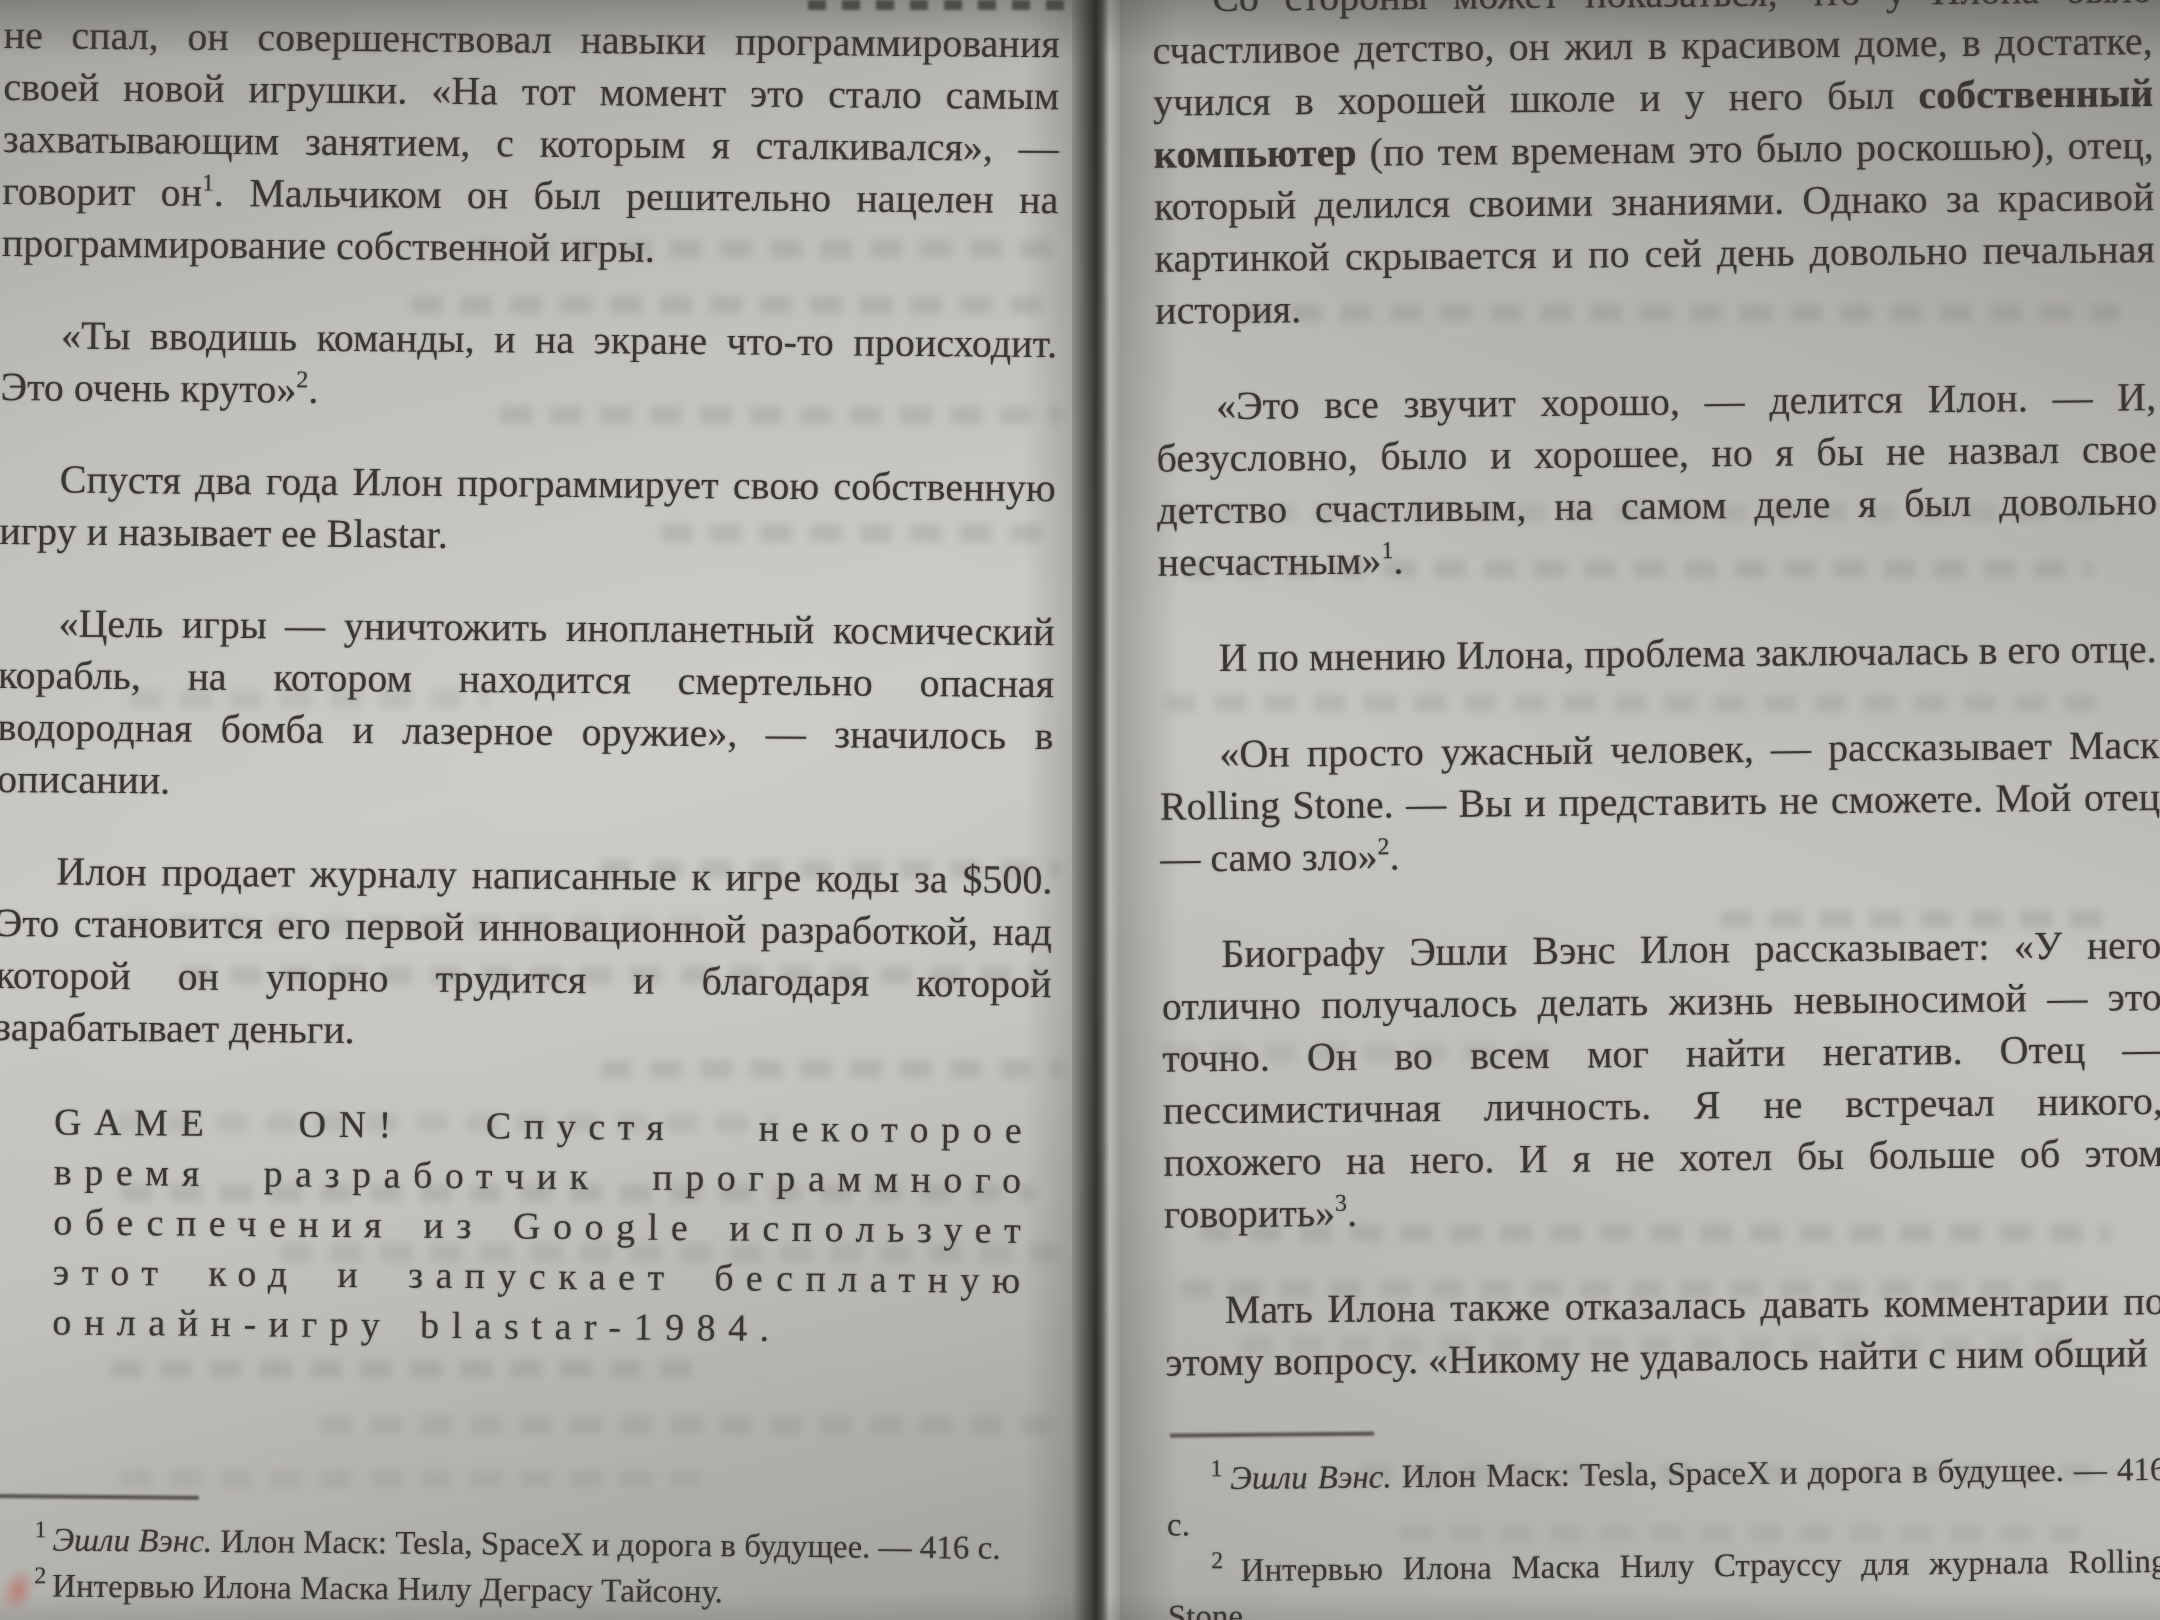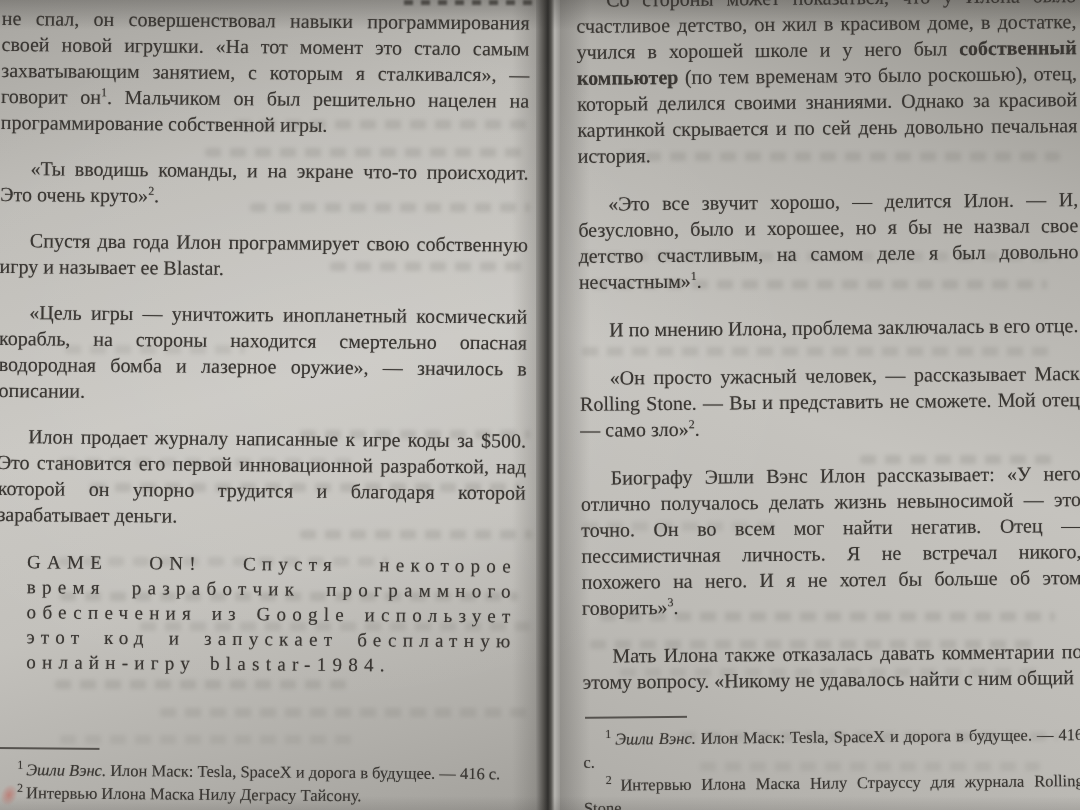--- a/index.html
+++ b/index.html
@@ -73,21 +73,21 @@
     <div class="ghost" style="left:160px;top:708px;width:368px;opacity:.28;"></div>
     <div class="ghost" style="left:60px;top:735px;width:300px;opacity:.22;"></div>
     <div class="topfrag"></div>
     <div class="redmark"></div>
 
     <div class="textwrap">
       <div id="leftParas">
           <p class="para noindent"><span>не спал, он совершенствовал навыки программирования своей новой игрушки. «На тот момент это стало самым захватывающим занятием, с которым я сталкивался», — говорит он</span><sup>1</sup><span>. Мальчиком он был решительно нацелен на программирование собственной игры.</span></p>
           <p class="para"><span>«Ты вводишь команды, и на экране что-то происходит. Это очень круто»</span><sup>2</sup><span>.</span></p>
           <p class="para"><span>Спустя два года Илон программирует свою собственную игру и называет ее Blastar.</span></p>
-          <p class="para"><span>«Цель игры — уничтожить инопланетный космический корабль, на стороны находится смертельно опасная водородная бомба и лазерное оружие», — значилось в описании.</span></p>
+          <p class="para"><span>«Цель игры — уничтожить инопланетный космический корабль, на котором находится смертельно опасная водородная бомба и лазерное оружие», — значилось в описании.</span></p>
           <p class="para"><span>Илон продает журналу написанные к игре коды за $500. Это становится его первой инновационной разработкой, над которой он упорно трудится и благодаря которой зарабатывает деньги.</span></p>
           <p class="para spaced"><span>GAME ON! Спустя некоторое время разработчик программного обеспечения из Google использует этот код и запускает бесплатную онлайн-игру blastar-1984.</span></p>
         </div>
       <div class="footnotes">
         <hr class="fnrule">
         <div id="leftFns">
             <p class="footnote"><sup>1 </sup><i>Эшли Вэнс.</i><span> Илон Маск: Tesla, SpaceX и дорога в будущее. — 416 с.</span></p>
             <p class="footnote"><sup>2 </sup><span>Интервью Илона Маска Нилу Деграсу Тайсону.</span></p>
           </div>
       </div>

